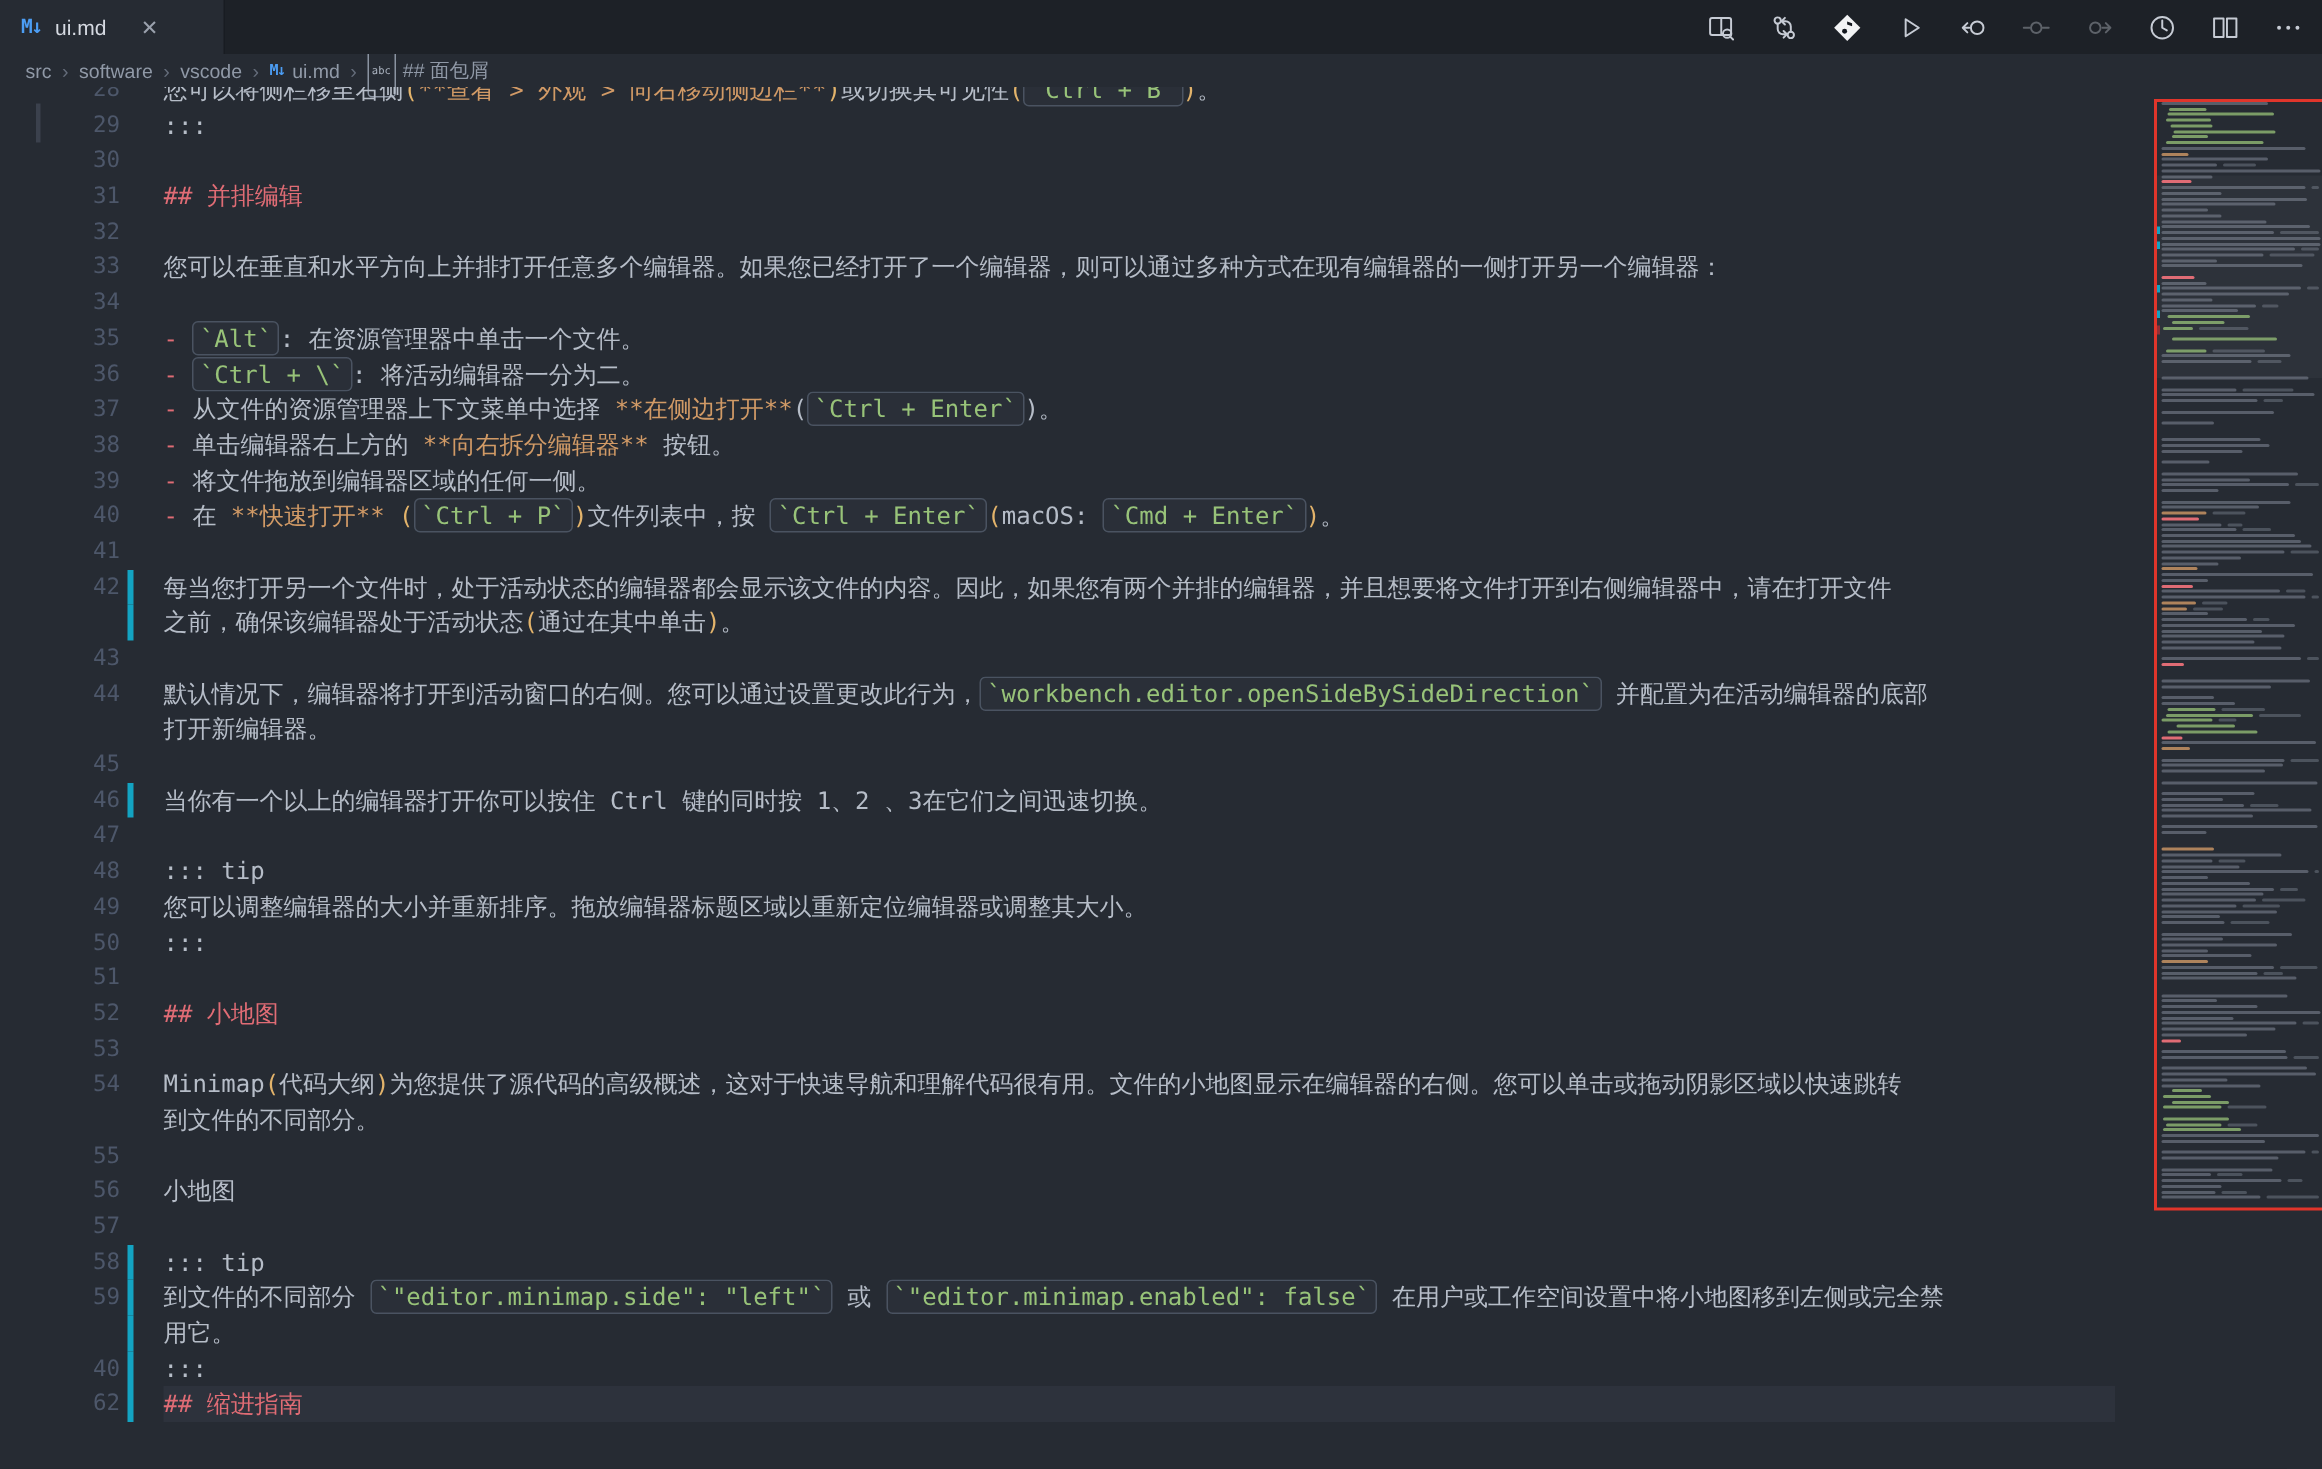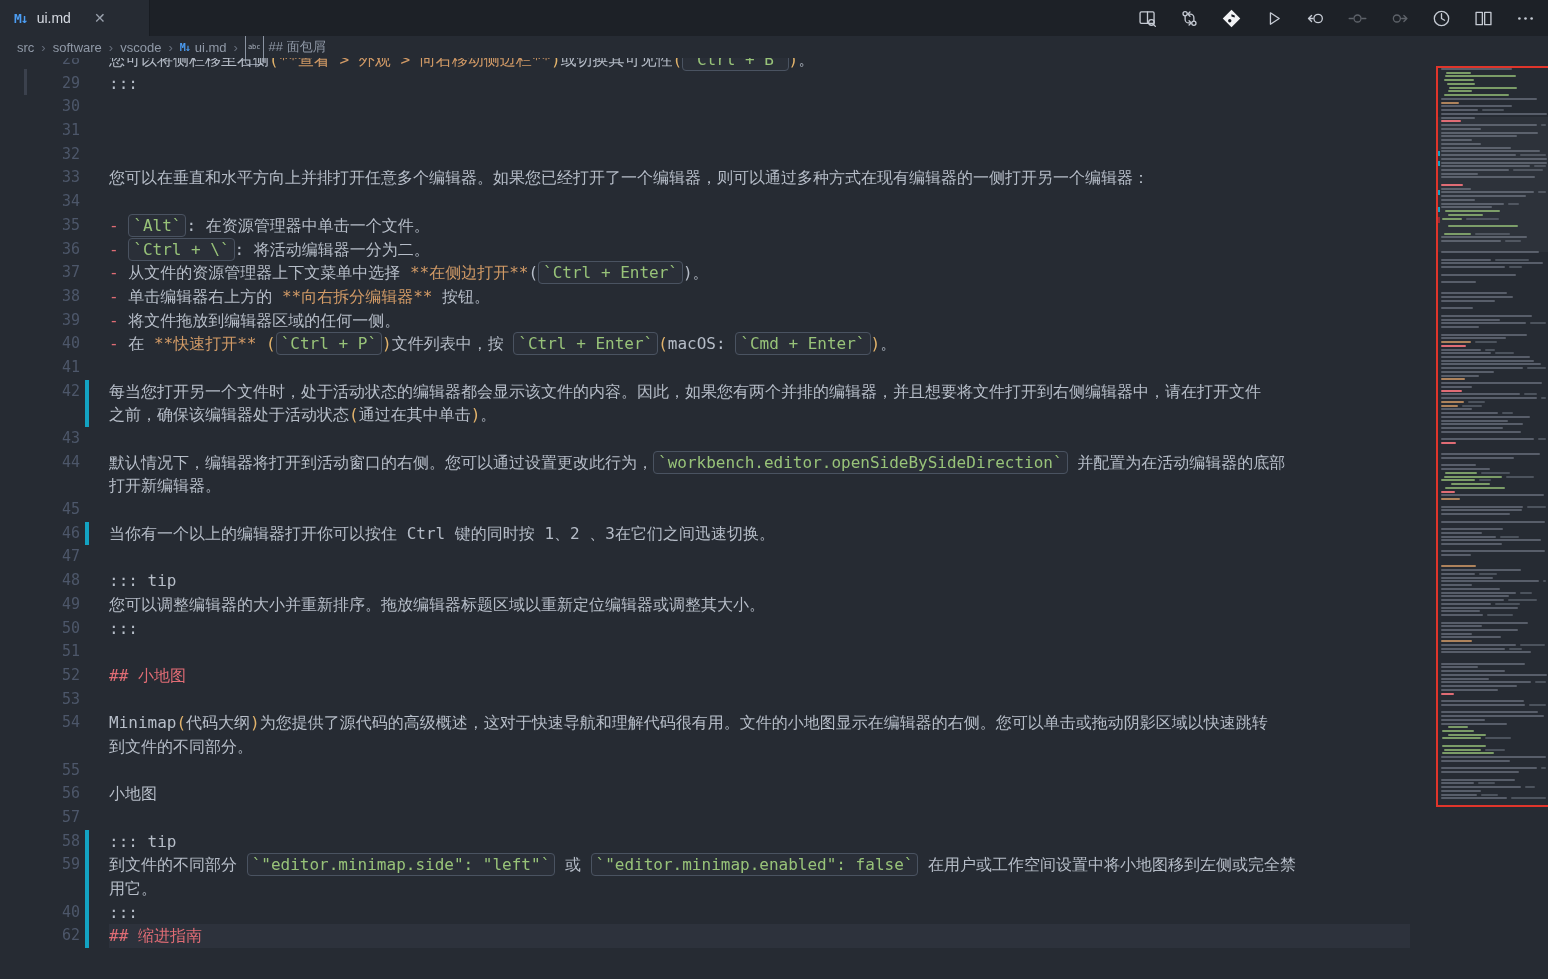--- a/index.html
+++ b/index.html
@@ -166,21 +166,21 @@
         <span>## 面包屑</span>
       </span>
     </div>
 
   <div class="editor">
     <div class="leftstrip"></div>
     <div id="lines">
         <div class="row"><span class="ln">28</span><span class="ct"><span class="seg-t">您可以将侧栏移至右侧</span><span class="seg-y">(</span><span class="seg-b">**查看 &gt; 外观 &gt; 向右移动侧边栏**</span><span class="seg-y">)</span><span class="seg-t">或切换其可见性</span><span class="seg-y">(</span><span class="seg-c">`Ctrl + B`</span><span class="seg-y">)</span><span class="seg-t">。</span></span></div>
         <div class="row"><span class="ln">29</span><span class="ct"><span class="seg-t">:::</span></span></div>
         <div class="row"><span class="ln">30</span><span class="ct"></span></div>
-        <div class="row"><span class="ln">31</span></div>
+        <div class="row"><span class="ln">31</span><span class="ct"><span class="seg-h">## 并排编辑</span></span></div>
         <div class="row"><span class="ln">32</span><span class="ct"></span></div>
         <div class="row"><span class="ln">33</span><span class="ct"><span class="seg-t">您可以在垂直和水平方向上并排打开任意多个编辑器。如果您已经打开了一个编辑器，则可以通过多种方式在现有编辑器的一侧打开另一个编辑器：</span></span></div>
         <div class="row"><span class="ln">34</span><span class="ct"></span></div>
         <div class="row"><span class="ln">35</span><span class="ct"><span class="seg-d">- </span><span class="seg-c">`Alt`</span><span class="seg-t">: 在资源管理器中单击一个文件。</span></span></div>
         <div class="row"><span class="ln">36</span><span class="ct"><span class="seg-d">- </span><span class="seg-c">`Ctrl + \`</span><span class="seg-t">: 将活动编辑器一分为二。</span></span></div>
         <div class="row"><span class="ln">37</span><span class="ct"><span class="seg-d">- </span><span class="seg-t">从文件的资源管理器上下文菜单中选择 </span><span class="seg-b">**在侧边打开**</span><span class="seg-t">(</span><span class="seg-c">`Ctrl + Enter`</span><span class="seg-t">)。</span></span></div>
         <div class="row"><span class="ln">38</span><span class="ct"><span class="seg-d">- </span><span class="seg-t">单击编辑器右上方的 </span><span class="seg-b">**向右拆分编辑器**</span><span class="seg-t"> 按钮。</span></span></div>
         <div class="row"><span class="ln">39</span><span class="ct"><span class="seg-d">- </span><span class="seg-t">将文件拖放到编辑器区域的任何一侧。</span></span></div>
         <div class="row"><span class="ln">40</span><span class="ct"><span class="seg-d">- </span><span class="seg-t">在 </span><span class="seg-b">**快速打开**</span><span class="seg-t"> </span><span class="seg-y">(</span><span class="seg-c">`Ctrl + P`</span><span class="seg-y">)</span><span class="seg-t">文件列表中，按 </span><span class="seg-c">`Ctrl + Enter`</span><span class="seg-y">(</span><span class="seg-t">macOS: </span><span class="seg-c">`Cmd + Enter`</span><span class="seg-y">)</span><span class="seg-t">。</span></span></div>
         <div class="row"><span class="ln">41</span><span class="ct"></span></div>

